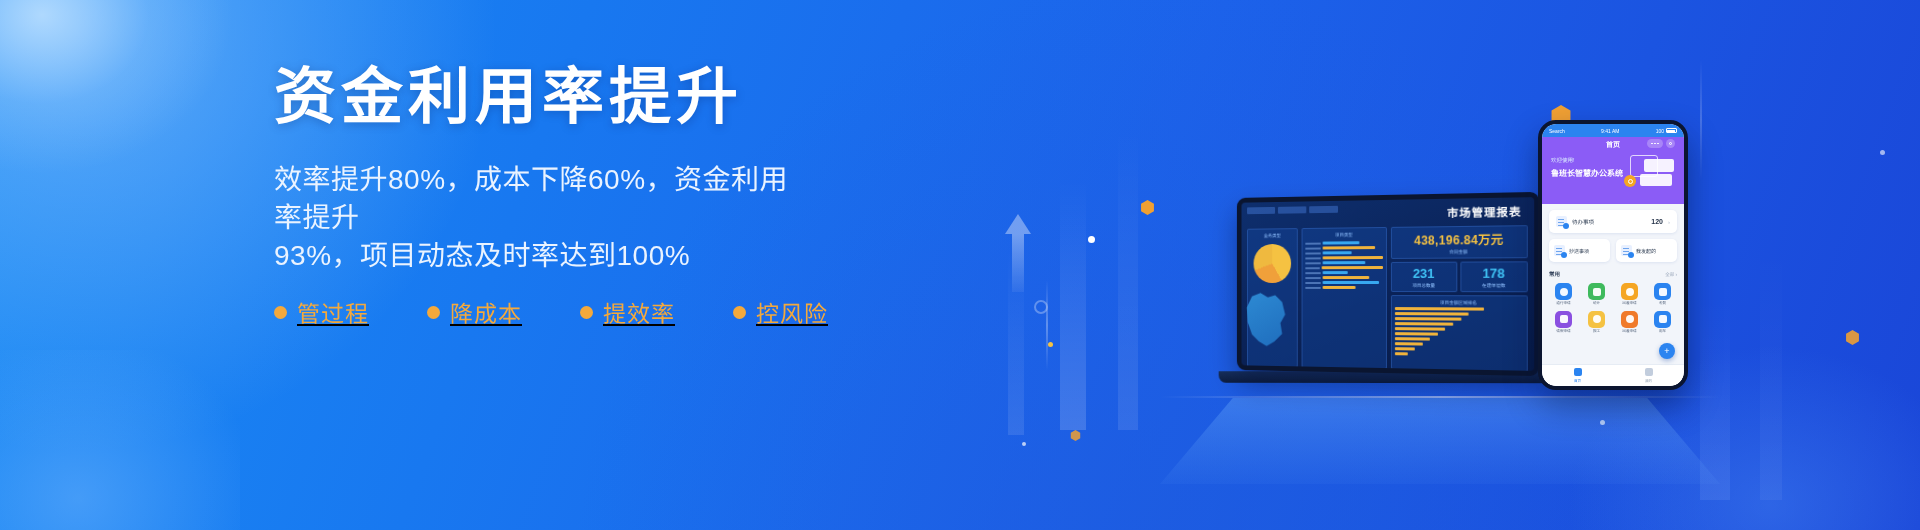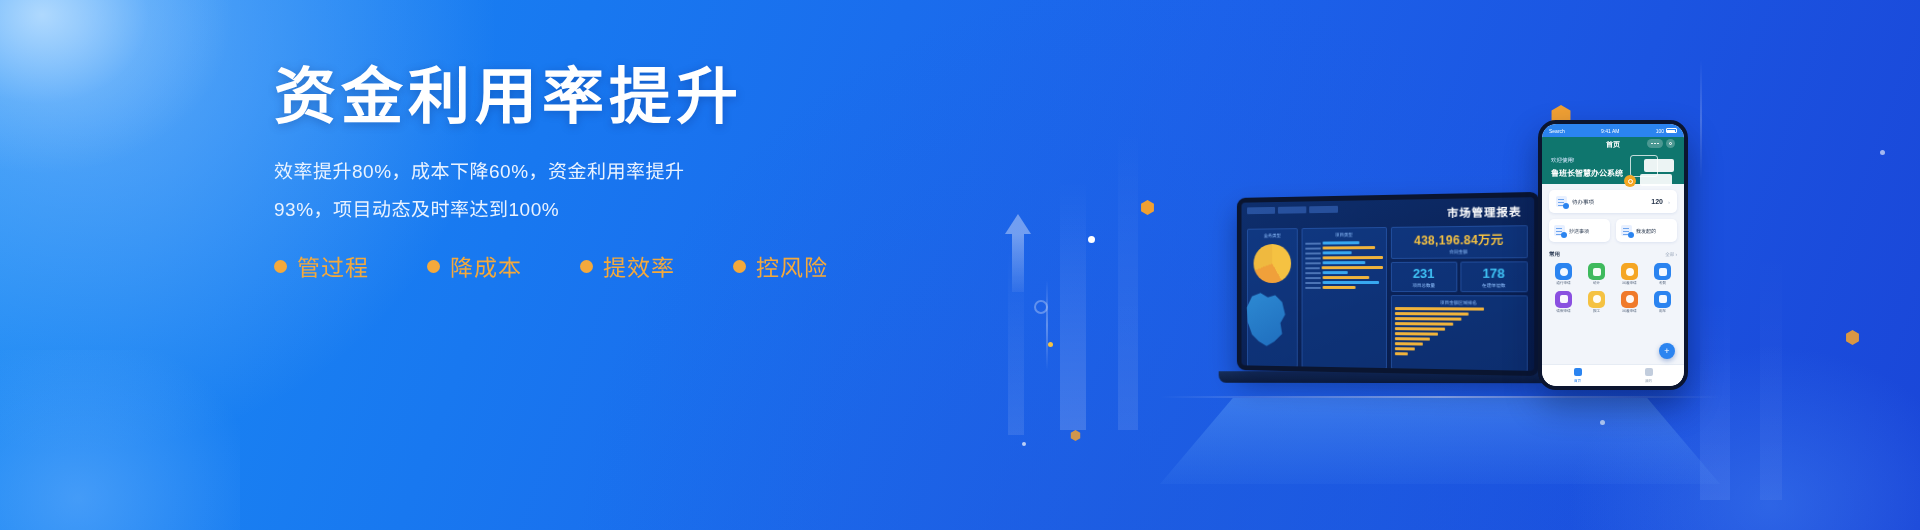--- a/index.html
+++ b/index.html
@@ -44,25 +44,25 @@
   
   .content{ position:absolute; left:274px; top:60px; width:620px; z-index:6; }
 
   .headline{
     font-size:62px; font-weight:bold; color:#ffffff; letter-spacing:5px;
     line-height:1.18; white-space:nowrap;
     text-shadow:0 2px 10px rgba(0,20,80,.25);
   }
 
   .subhead{
-    margin-top:20px; font-size:19px; line-height:38px; color:#eaf3ff;
+    margin-top:28px; font-size:28px; line-height:38px; color:#eaf3ff;
     letter-spacing:.5px; max-width:520px;
   }
 
-  .features{ margin-top:20px; display:flex; align-items:center; gap:58px; }
+  .features{ margin-top:20px; display:flex; align-items:center; gap:58px;text-decoration:underline; }
   .feature{ display:flex; align-items:center; gap:10px; }
   .feature-dot{ width:13px; height:13px; border-radius:50%; background:#f4a93c; flex:0 0 auto; }
   .feature-label{ font-size:23px; color:#f4a93c; letter-spacing:1px; }
 
   .cta{
     margin-top:31px; display:inline-flex; align-items:center; justify-content:center;
     width:194px; height:60px; border-radius:30px;
     background:linear-gradient(100deg,#f0a13c 0%,#ee9a36 55%,#ec8f2c 100%);
     color:#ffffff; font-size:22px; letter-spacing:2px; cursor:pointer;
     box-shadow:0 6px 16px rgba(0,25,90,.22);
@@ -143,21 +143,21 @@
     position:absolute; left:398px; top:120px; width:150px; height:270px;
     background:#0b1530; border-radius:18px; border:4px solid #0b1530;
     box-shadow:0 16px 32px rgba(0,15,60,.45); overflow:hidden;
   }
   .phone-screen{ position:absolute; inset:0; background:#f2f5fa; border-radius:14px; overflow:hidden; display:flex; flex-direction:column; }
   .ph-status{ height:13px; background:#2b84f0; display:flex; align-items:center; justify-content:space-between; padding:0 7px; color:#fff; font-size:5px; }
   .ph-status .sig{ display:flex; align-items:center; gap:2px; }
   .ph-batt{ width:11px; height:5px; border:.5px solid #fff; border-radius:1px; position:relative; }
   .ph-batt:after{ content:''; position:absolute; left:.5px; top:.5px; bottom:.5px; width:8px; background:#fff; border-radius:.5px; }
 
-  .ph-head{ background:#0f766e; padding:0 9px 6px; color:#fff; position:relative; }
+  .ph-head{ background:#8b5cf6; padding:0 9px 26px; color:#fff; position:relative; }
   .ph-navrow{ display:flex; align-items:center; justify-content:center; position:relative; height:14px; }
   .ph-navtitle{ font-size:7px; font-weight:bold; }
   .ph-navright{ position:absolute; right:0; top:2px; display:flex; gap:3px; align-items:center; }
   .ph-pill{ width:16px; height:9px; border-radius:5px; background:rgba(255,255,255,.25); display:flex; align-items:center; justify-content:center; gap:1.5px; }
   .ph-pill i{ width:1.6px;height:1.6px;border-radius:50%;background:#fff;display:block; }
   .ph-circ{ width:9px;height:9px;border-radius:50%;background:rgba(255,255,255,.25); display:flex;align-items:center;justify-content:center; }
   .ph-circ i{ width:3px;height:3px;border-radius:50%;border:1px solid #fff;display:block; }
   .ph-welcome{ font-size:5.5px; color:#d8e8ff; margin-top:5px; }
   .ph-sys{ font-size:8px; font-weight:bold; margin-top:3px; }
 

